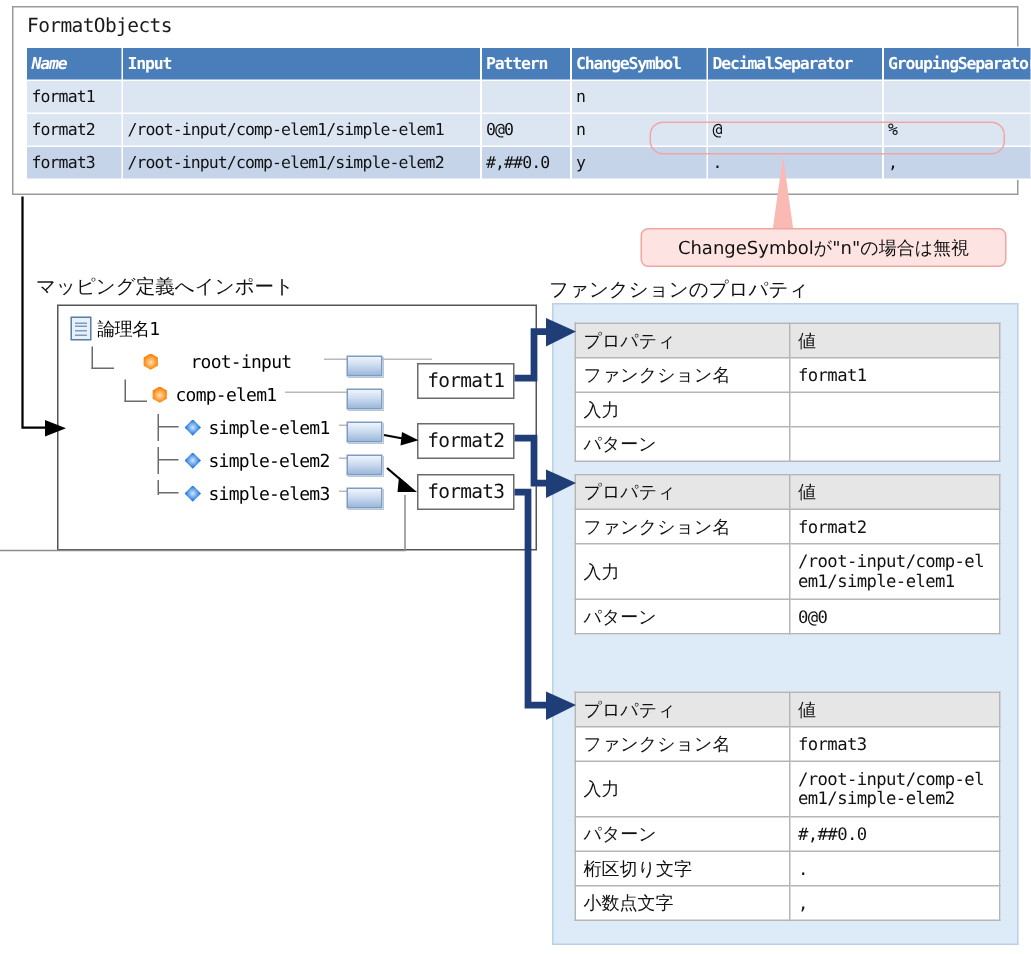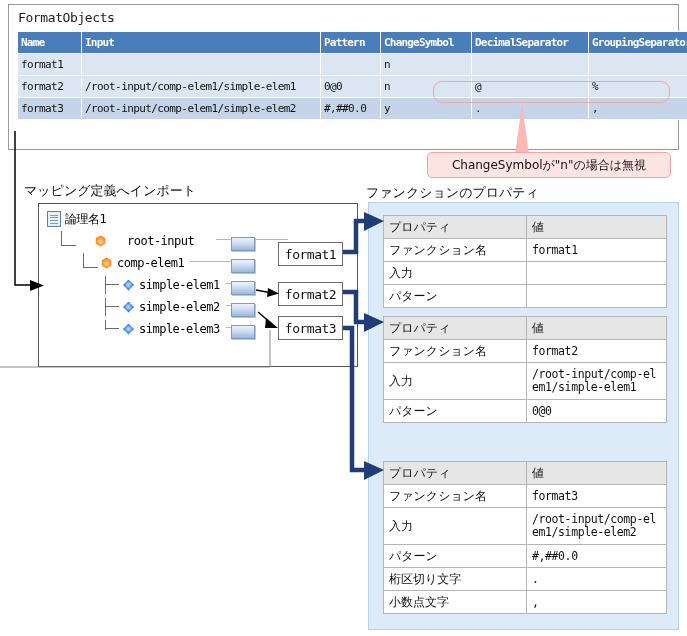--- a/index.html
+++ b/index.html
@@ -16,21 +16,21 @@
     color: #000000;
     overflow: hidden;
   }
 
   
   #format-objects-panel {
     position: absolute;
     left: 8px;
     top: 4px;
     width: 671px;
-    height: 146px;
+    height: 126px;
     border: 1px solid #9a9a9a;
     background: #ffffff;
     box-sizing: border-box;
   }
   #format-objects-title {
     position: absolute;
     left: 9px;
     top: 5px;
     font-size: 13px;
     font-family: "DejaVu Sans Mono", monospace;
@@ -64,21 +64,21 @@
     background: #c5d4e8;
     padding: 2px 3px;
     border: 1px solid #ffffff;
     height: 17px;
     letter-spacing: -0.6px;
     white-space: nowrap;
     overflow: hidden;
     color: #111;
   }
   #format-table tr.row-alt td { background: #dce6f2; }
-  .col-name  { width: 57px; }
+  .col-name  { width: 57px; font-style: italic; }
   .col-input { width: 232px; }
   .col-pat   { width: 53px; }
   .col-chg   { width: 84px; }
   .col-dec   { width: 110px; }
   .col-grp   { width: 118px; }
 
   
   #cell-highlight {
     position: absolute;
     left: 433px;

